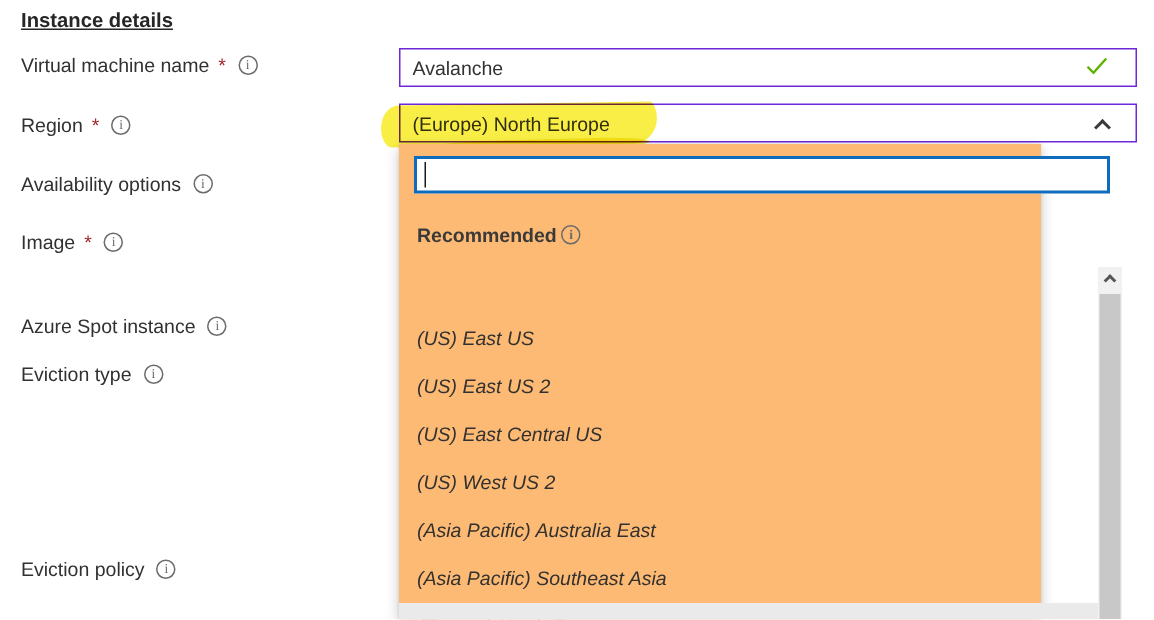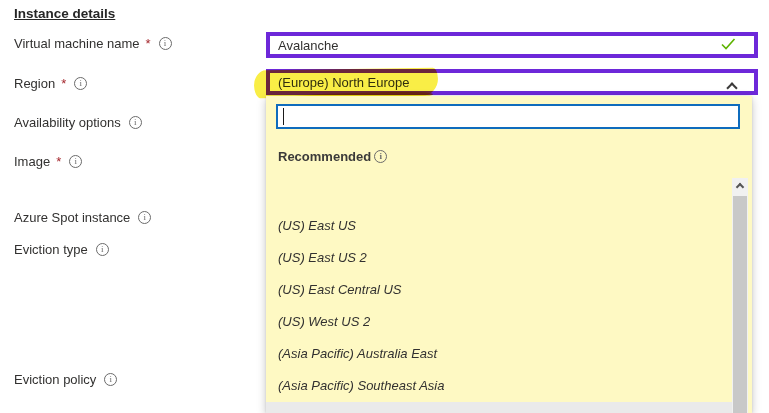--- a/index.html
+++ b/index.html
@@ -12,21 +12,21 @@
   .section-title { position:absolute; left:14px; top:6px; font-size:13.5px; font-weight:700; color:#262626;text-decoration:underline; }
   .field-label { position:absolute; left:14px; display:flex; align-items:center; gap:5px; white-space:nowrap; }
   .req { color:#a4262c; font-weight:400; margin-left:1px; }
   .info {
     display:inline-block; width:13px; height:13px; border:1px solid #6b6b6b; border-radius:50%;
     color:#6b6b6b; font-size:9px; line-height:11px; text-align:center; font-style:normal;
     font-family:"Liberation Serif", serif; margin-left:3px; flex:0 0 auto; cursor:default;
   }
   .textbox {
     position:absolute; left:266px; width:492px; height:26px; background:#fff;
-    border:4px solid #6d28d9; display:flex; align-items:center; padding:0 8px;
+    border:1px solid #6d28d9; display:flex; align-items:center; padding:0 8px;
   }
   .textbox .value { flex:1 1 auto; overflow:hidden; white-space:nowrap; }
   .check-icon { flex:0 0 auto; margin-right:10px; }
   .chevron-up {
     position:absolute; right:18px; top:11px; width:8px; height:8px;
     border-left:2px solid #3b3a39; border-top:2px solid #3b3a39; transform:rotate(45deg);
   }
   .marker {
     position:absolute; left:254px; top:69px; width:184px; height:28px;
     background:#f7e911; opacity:.78; mix-blend-mode:multiply;
@@ -34,21 +34,21 @@
     border-radius:12px 5px 16px 7px / 55% 40% 60% 45%;
     pointer-events:none;
   }
   .marker2 {
     position:absolute; left:281px; top:93px; width:152px; height:8px;
     background:#f7e911; opacity:.75; mix-blend-mode:multiply;
     transform:rotate(-1.6deg); border-radius:50% 40% 60% 50% / 70% 60% 80% 70%;
     pointer-events:none;
   }
   .dropdown-panel {
-    position:absolute; left:266px; top:96px; width:486px; height:317px; background:#fef9c3;
+    position:absolute; left:266px; top:96px; width:428px; height:317px; background:#fdba74;
     box-shadow:0 3px 9px rgba(0,0,0,.22), 0 0 2px rgba(0,0,0,.12);
   }
   .dd-search {
     position:absolute; left:10px; top:8px; width:464px; height:25px;
     border:2px solid #0f6cbd; background:#fff; outline:none;
     font-family:"Liberation Sans", sans-serif; font-size:13px; padding:0 6px; color:#323130;
   }
   .caret { position:absolute; left:17px; top:12px; width:1px; height:17px; background:#1a1a1a; }
   .dd-list { position:absolute; left:0; top:40px; width:486px; bottom:0; overflow:hidden; }
   .dd-header {

